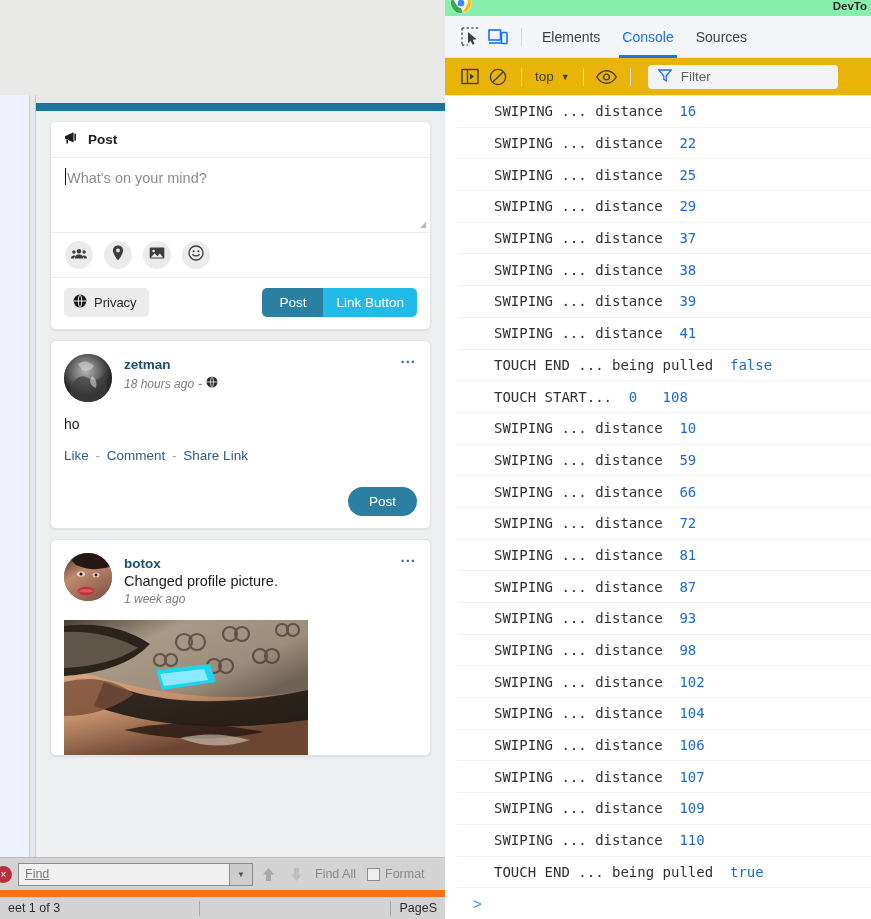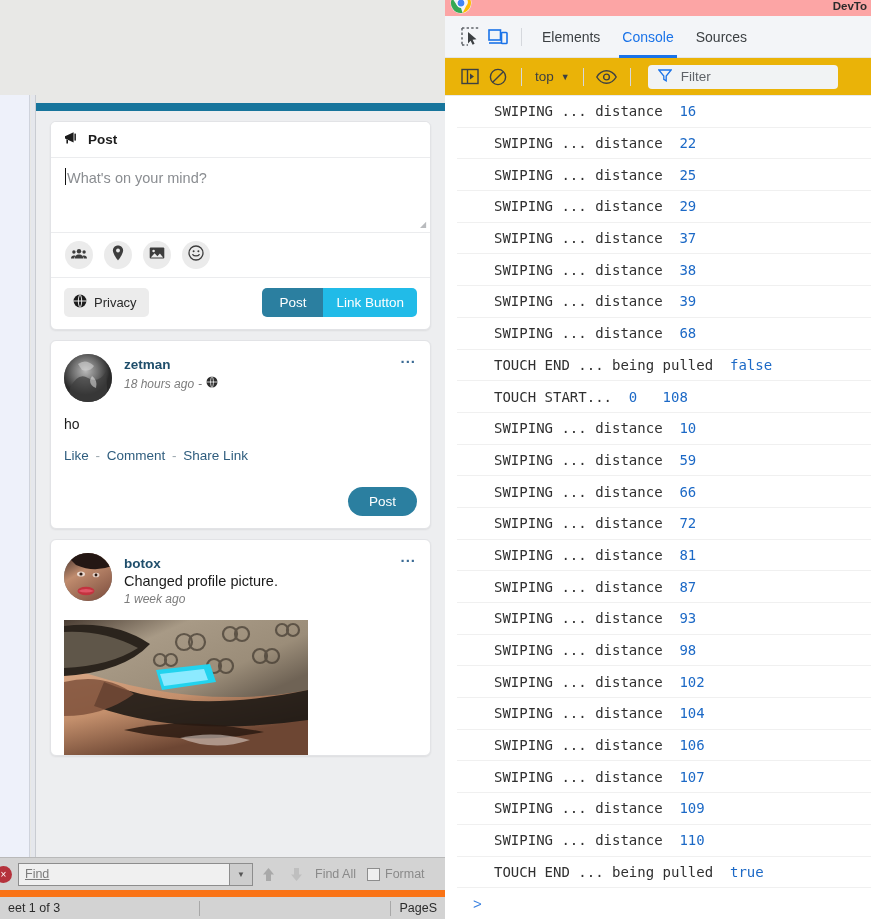--- a/index.html
+++ b/index.html
@@ -204,21 +204,21 @@
   
   #devtools {
     position: absolute; left: 445px; top: 0;
     width: 426px; height: 919px;
     background: #ffffff;
     overflow: hidden;
   }
   .dt-titlebar {
     position: absolute; left: 0; top: 0;
     width: 426px; height: 16px;
-    background: #fca5a5;
+    background: #86efac;
     display: flex; align-items: center;
   }
   .dt-title {
     position: absolute; right: 4px; top: 0px;
     font-size: 11.5px; font-weight: bold; color: #2b2b2b;
   }
   .chrome-logo {
     position: absolute; left: 5px; top: -8px;
     width: 22px; height: 22px; border-radius: 50%;
     overflow: hidden;
@@ -605,21 +605,21 @@
     </div>
 
     <div id="console-log">
         <div class="log-row"><span>SWIPING ... distance  </span><span class="num">16</span></div>
         <div class="log-row"><span>SWIPING ... distance  </span><span class="num">22</span></div>
         <div class="log-row"><span>SWIPING ... distance  </span><span class="num">25</span></div>
         <div class="log-row"><span>SWIPING ... distance  </span><span class="num">29</span></div>
         <div class="log-row"><span>SWIPING ... distance  </span><span class="num">37</span></div>
         <div class="log-row"><span>SWIPING ... distance  </span><span class="num">38</span></div>
         <div class="log-row"><span>SWIPING ... distance  </span><span class="num">39</span></div>
-        <div class="log-row"><span>SWIPING ... distance  </span><span class="num">68</span></div>
+        <div class="log-row"><span>SWIPING ... distance  </span><span class="num">41</span></div>
         <div class="log-row"><span>TOUCH END ... being pulled  </span><span class="bool">false</span></div>
         <div class="log-row"><span>TOUCH START...  </span><span class="num">0   108</span></div>
         <div class="log-row"><span>SWIPING ... distance  </span><span class="num">10</span></div>
         <div class="log-row"><span>SWIPING ... distance  </span><span class="num">59</span></div>
         <div class="log-row"><span>SWIPING ... distance  </span><span class="num">66</span></div>
         <div class="log-row"><span>SWIPING ... distance  </span><span class="num">72</span></div>
         <div class="log-row"><span>SWIPING ... distance  </span><span class="num">81</span></div>
         <div class="log-row"><span>SWIPING ... distance  </span><span class="num">87</span></div>
         <div class="log-row"><span>SWIPING ... distance  </span><span class="num">93</span></div>
         <div class="log-row"><span>SWIPING ... distance  </span><span class="num">98</span></div>

